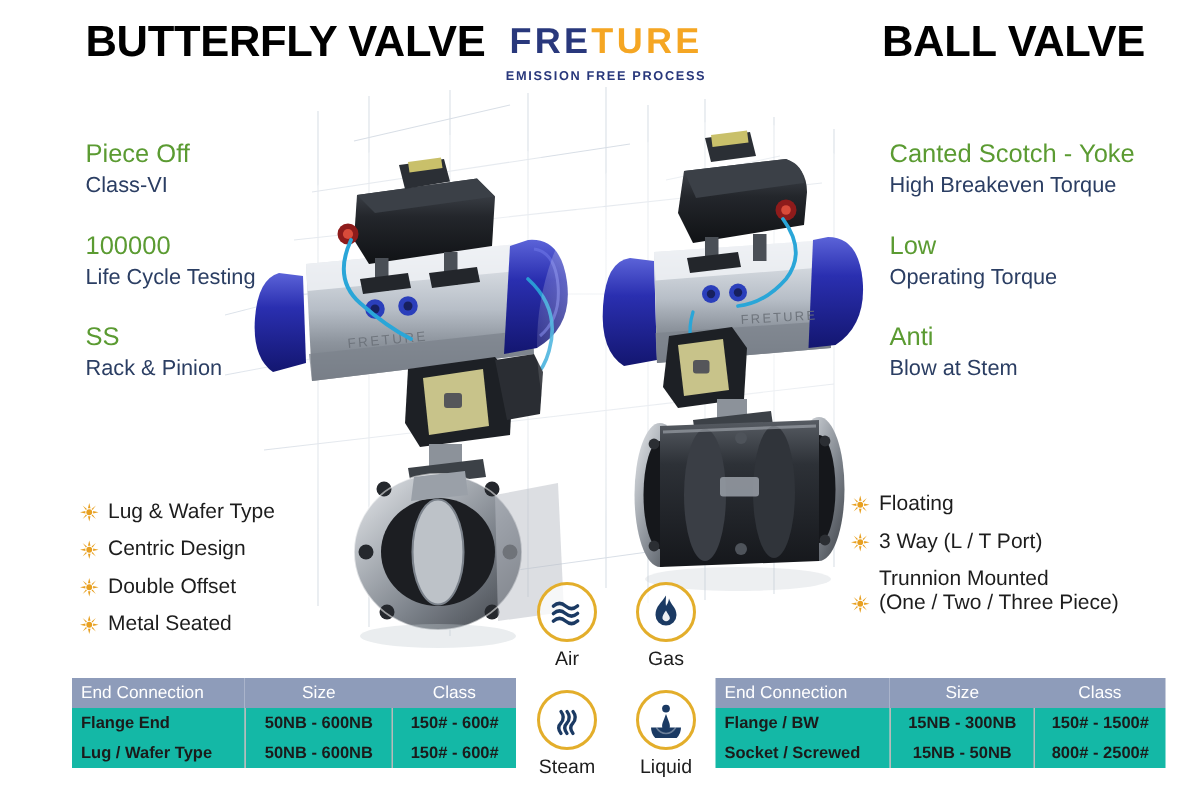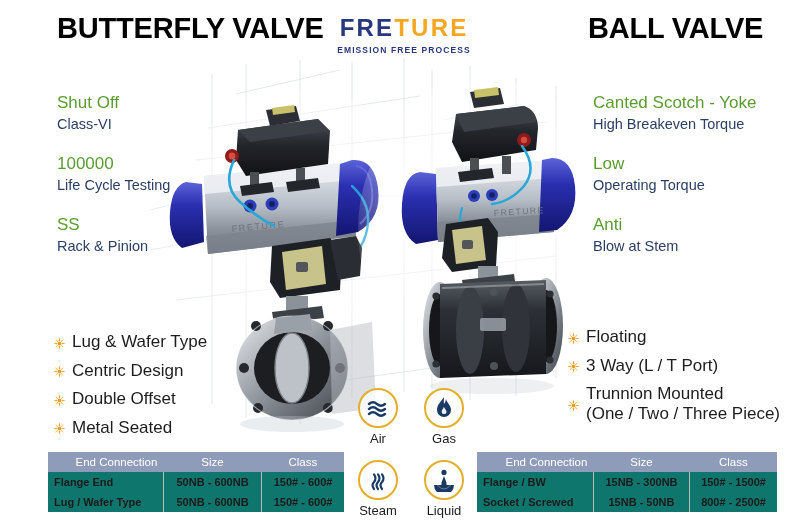--- a/index.html
+++ b/index.html
@@ -49,43 +49,43 @@
     font-size:14.5px;color:#2b3e63;line-height:1.3;white-space:nowrap;margin-top:2px;
   }
   #feat-left{left:57px;top:92px;}
   #feat-right{left:593px;top:92px;}
   .feat .blk{margin-bottom:19px;}
   .feat .blk:last-child{margin-bottom:0;}
 
   
   .bullets{position:absolute;}
   .bullets .row{
-    display:flex;align-items:center;margin-bottom:9px;
-    font-size:17px;color:#1d1d1d;white-space:nowrap;line-height:1.15;
+    display:flex;align-items:flex-end;margin-bottom:9px;
+    font-size:14px;color:#1d1d1d;white-space:nowrap;line-height:1.15;
   }
   .bullets .row:last-child{margin-bottom:0;}
   .star{
     flex:0 0 auto;width:13px;height:13px;margin-right:6px;margin-top:3px;display:block;
   }
   .bl-txt .l2{display:block;margin-left:0;}
   #bullets-left{left:53px;top:332px;}
   #bullets-right{left:567px;top:327px;}
 
   
   .spec{position:absolute;font-size:11px;}
   #spec-left{left:48px;top:452px;width:296px;}
   #spec-right{left:477px;top:452px;width:300px;}
   .spec table{border-collapse:collapse;width:100%;}
   .spec thead th{
     background:#8e9cba;color:#ffffff;font-weight:normal;font-size:11.5px;
-    padding:4px 6px;text-align:right;
+    padding:4px 6px;text-align:left;
   }
   .spec thead th.c{text-align:center;}
   .spec tbody td{
-    color:#1b1b1b;font-size:11px;padding:4px 6px;background:#0f766e;white-space:nowrap;
+    color:#1b1b1b;font-size:11px;padding:4px 6px;background:#14b8a6;white-space:nowrap;
   }
   .spec tbody td.c{text-align:center;font-weight:bold;border-left:1px solid #b9b9b9;}
   .spec tbody td.n{font-weight:bold;}
 
   
   #media{position:absolute;left:352px;top:388px;width:118px;}
   #media .grid{
     display:grid;grid-template-columns:1fr 1fr;grid-gap:4px 14px;
   }
   #media .cell{text-align:center;}
@@ -321,21 +321,21 @@
 
   <div id="logo">
     <div class="lw">
       <span class="fre">FRE</span><span class="ture">TURE</span>
     </div>
     <div class="tag">EMISSION FREE PROCESS</div>
   </div>
 
   <div class="feat" id="feat-left">
     <div class="blk">
-      <div class="hl">Shut Off</div>
+      <div class="hl">Piece Off</div>
       <div class="sub">Class-VI</div>
     </div>
     <div class="blk">
       <div class="hl">100000</div>
       <div class="sub">Life Cycle Testing</div>
     </div>
     <div class="blk">
       <div class="hl">SS</div>
       <div class="sub">Rack &amp; Pinion</div>
     </div>

